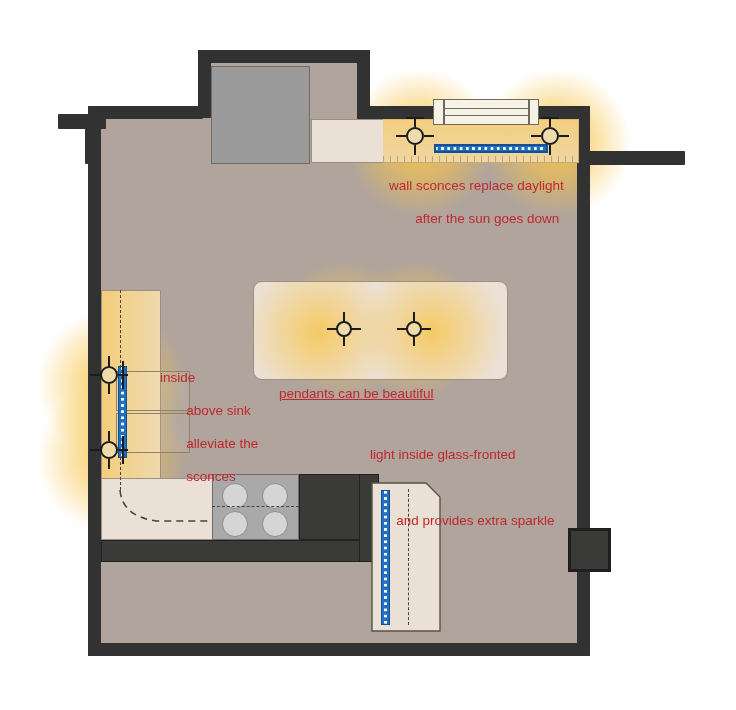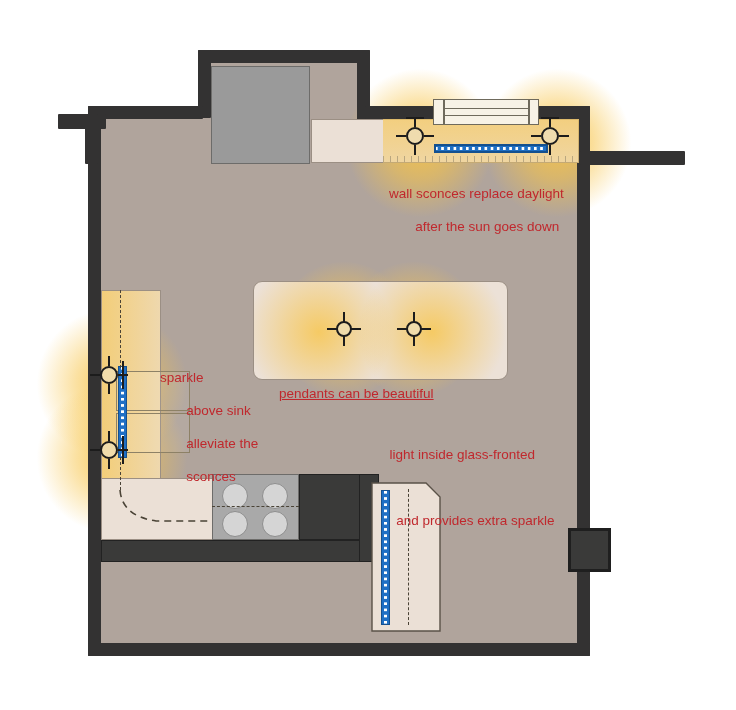--- a/index.html
+++ b/index.html
@@ -185,27 +185,27 @@
     <path d="M0 0 L54 0 L68 14 L68 148 L0 148 Z" fill="#ebe0d6" stroke="#5a5248" stroke-width="1.4"></path>
   </svg>
   <div class="abs" style="left:381px;top:490px;width:9px;height:135px;
               background:#1f6fc4;border:1px solid #14508f;box-sizing:border-box;
               background-image:repeating-linear-gradient(to bottom,#ffffff 0px,#ffffff 2.4px,rgba(0,0,0,0) 2.4px,rgba(0,0,0,0) 6.2px);
               background-position:center 0;background-size:3.2px 6.2px;background-repeat:repeat-y;"></div>
   <div class="dashv" style="left:408px;top:489px;height:136px;"></div>
 
   <div class="abs darkblock" style="left:568px;top:528px;width:43px;height:44px;border:3px solid #1f1f1f;"></div>
 
-  <div class="abs note" style="left:389px;top:186px;"><span>wall sconces replace daylight</span><br>
+  <div class="abs note" style="left:389px;top:178px;"><span>wall sconces replace daylight</span><br>
        <span>after the sun goes down</span></div>
 
-  <div class="abs note" style="left:160px;top:370px;"><span>sparkle</span><br>
+  <div class="abs note" style="left:160px;top:370px;"><span>inside</span><br>
        <span>above sink</span><br>
        <span>alleviate the</span><br>
        <span>sconces</span></div>
 
   <div class="abs note" style="left:279px;top:386px;text-decoration:underline;"><span>pendants can be beautiful</span></div>
 
-  <div class="abs note" style="left:370px;top:447px;text-align:center;"><span>light inside glass-fronted</span><br>
+  <div class="abs note" style="left:370px;top:447px;"><span>light inside glass-fronted</span><br>
        <br>
        <span>and provides extra sparkle</span></div>
 
 </div>
 
 </body></html>

